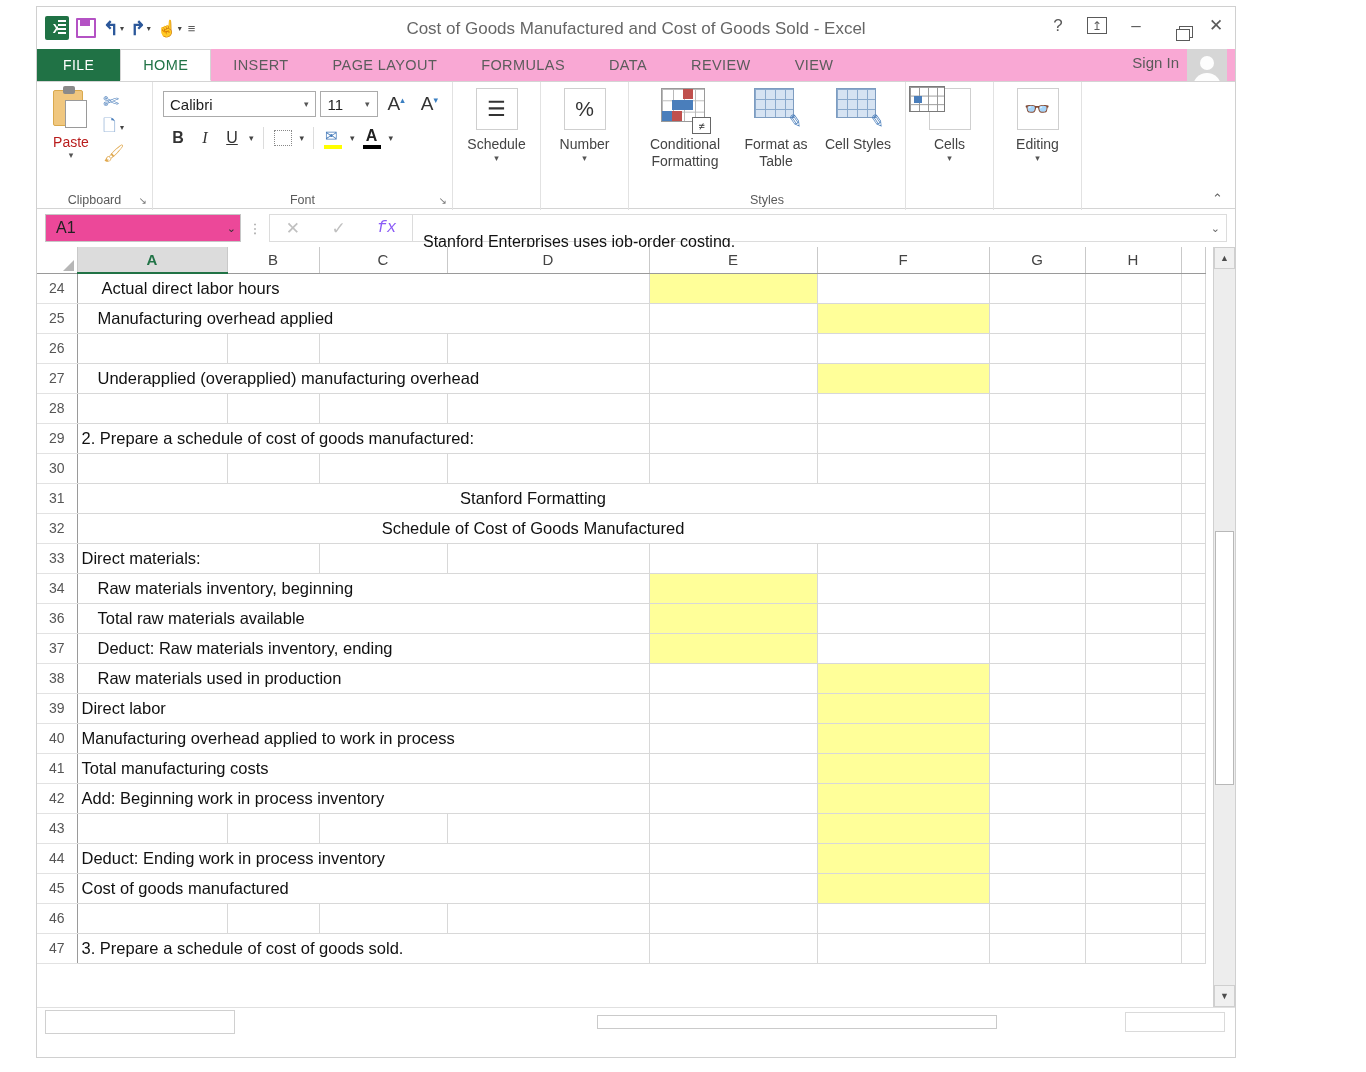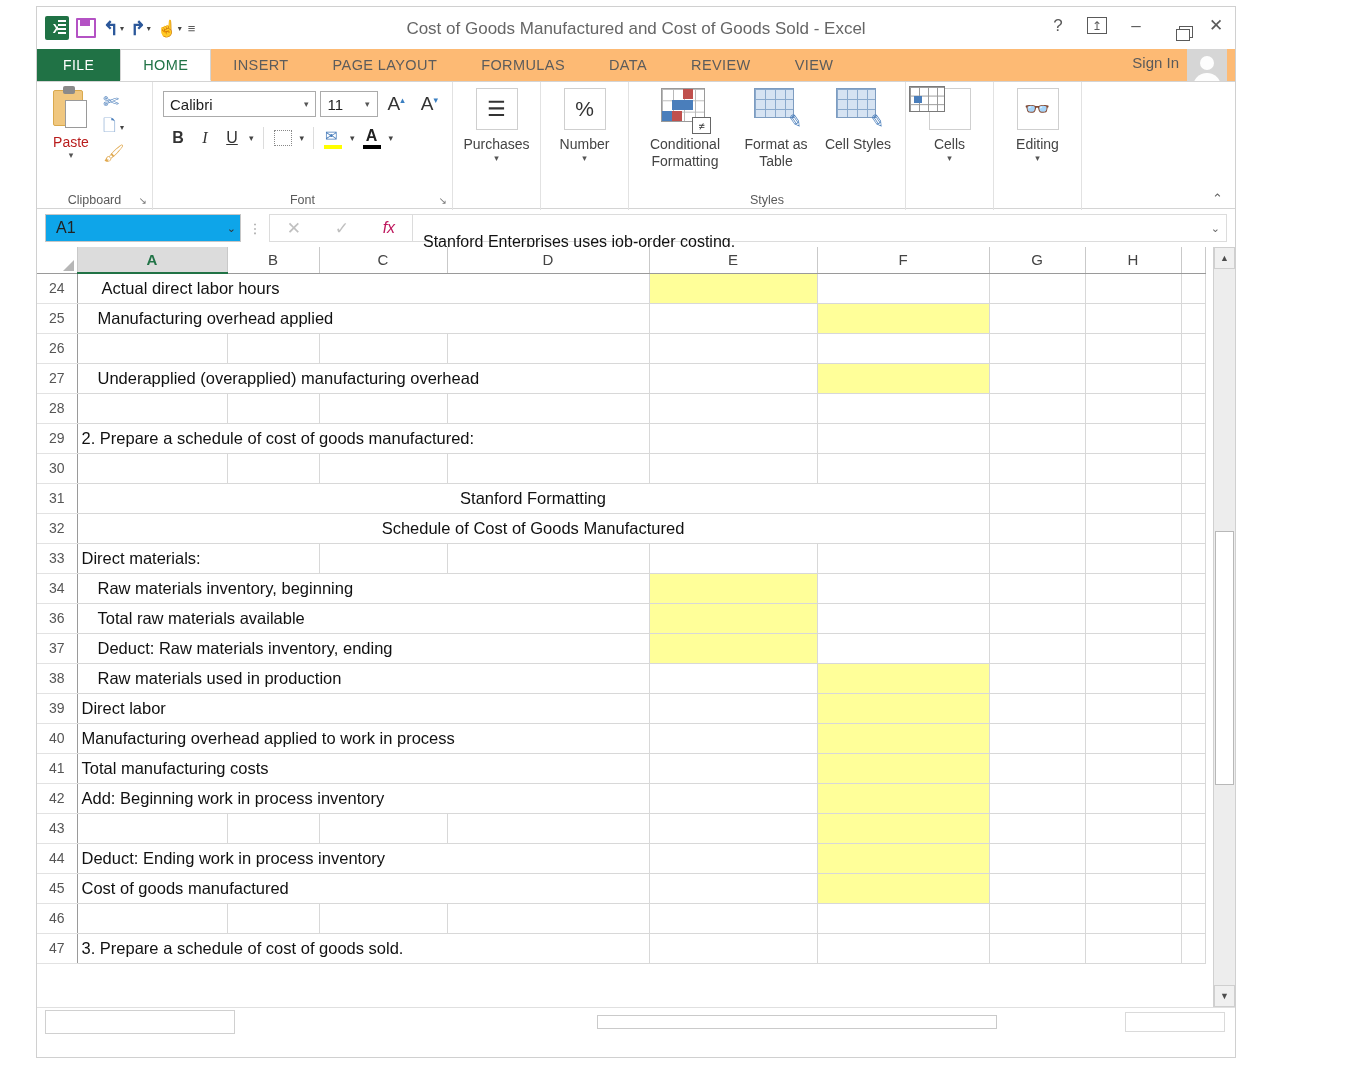--- a/index.html
+++ b/index.html
@@ -58,21 +58,21 @@
   .ribopt { position: relative; width: 20px; height: 17px; border: 1.6px solid #5a5a5a; }
   .ribopt::after {
     content: "↥"; position: absolute; left: 50%; top: 50%; transform: translate(-50%,-52%);
     font-size: 12px; color: #5a5a5a; line-height: 1;
   }
   .restore-ico { position: relative; width: 15px; height: 13px; }
   .restore-ico::before { content:""; position:absolute; left:3px; top:0; width:12px; height:10px; border:1.6px solid #5a5a5a; }
   .restore-ico::after { content:""; position:absolute; left:0; top:3px; width:12px; height:10px; border:1.6px solid #5a5a5a; background:#fff; }
 
   
-  .tabrow { position: relative; height: 32px; background: #fdba74; }
+  .tabrow { position: relative; height: 32px; background: #f9a8d4; }
   .tabs { display: flex; align-items: flex-end; height: 32px; }
   .tab {
     height: 32px; padding: 0 22px; display: flex; align-items: center;
     font-size: 14.5px; color: #3b6b50; letter-spacing: .4px; cursor: default;
     font-family: "Liberation Sans", sans-serif;
   }
   .tab.file { background: #207245; color: #ffffff; font-size: 14px; padding: 0 26px; }
   .tab.active { background: #ffffff; border: 1px solid #d4d4d4; border-bottom: 1px solid #fff; color: #217346; position: relative; z-index: 3; }
   .tab.plain { color: #5c5c5c; }
   .signin {
@@ -190,32 +190,32 @@
       linear-gradient(to bottom, #9a9a9a 1px, transparent 1px) 0 0/100% 8.6px,
       #fff;
     border: 1px solid #7a7a7a;
   }
   .cellsgrid::after { content:""; position:absolute; left:4px; top:9px; width:8px; height:7px; background:#4a7ebb; }
   .ribbon-collapse { position: absolute; right: 12px; bottom: 4px; font-size: 13px; color: #666; }
 
   
   .fbar { height: 38px; display: flex; align-items: center; padding: 0 8px; gap: 0; background:#fff; }
   .namebox {
-    width: 196px; height: 28px; border: 1px solid #c6c6c6; background: #0ea5e9;
+    width: 196px; height: 28px; border: 1px solid #c6c6c6; background: #ec4899;
     display: flex; align-items: center; padding: 0 4px 0 10px; font-size: 16px; color: #222;
   }
   .namebox .nv { flex: 1; }
   .namebox .nd { font-size: 11px; color: #333; }
   .fdots { width: 28px; text-align: center; color: #999; font-size: 13px; letter-spacing: 0; }
   .fbtns {
     width: 144px; height: 28px; border: 1px solid #dcdcdc; background: #fff;
     display: flex; align-items: center; justify-content: space-around;
     font-size: 17px; color: #c0c0c0;
   }
-  .fbtns .fx { color: #be185d; font-style: italic; font-family: Liberation Sans, sans-serif; font-size: 16px; }
+  .fbtns .fx { color: #8b5cf6; font-style: italic; font-family: Liberation Mono, monospace; font-size: 16px; }
   .finput {
     flex: 1; height: 28px; border: 1px solid #dcdcdc; border-left: none; background: #fff;
     display: flex; align-items: center; padding: 0 6px 0 10px; font-size: 16px; color: #111;
   }
   .finput .fv { flex: 1; margin-top: 28px; }
   .finput .fd { font-size: 11px; color: #666; padding-left: 6px; }
 
   
   .gridwrap { position: relative; height: 760px; background: #fff; overflow: hidden; }
   table.sheet { border-collapse: collapse; table-layout: fixed; }
@@ -400,21 +400,21 @@
           <span class="fc-ico"><span class="a">A</span><span class="bar"></span></span>
         </div>
         <div class="dcaret">▾</div>
       </div>
       <div class="rglabel">Font</div>
       <div class="rgdia">↘</div>
     </div>
 
     <div class="rgroup bigg">
       <div class="bigbox">☰</div>
-      <div class="biglabel">Purchases</div>
+      <div class="biglabel">Schedule</div>
       <div class="bigcaret">▾</div>
     </div>
 
     <div class="rgroup bigg">
       <div class="bigbox">%</div>
       <div class="biglabel">Number</div>
       <div class="bigcaret">▾</div>
     </div>
 
     <div class="rgroup styleg">

